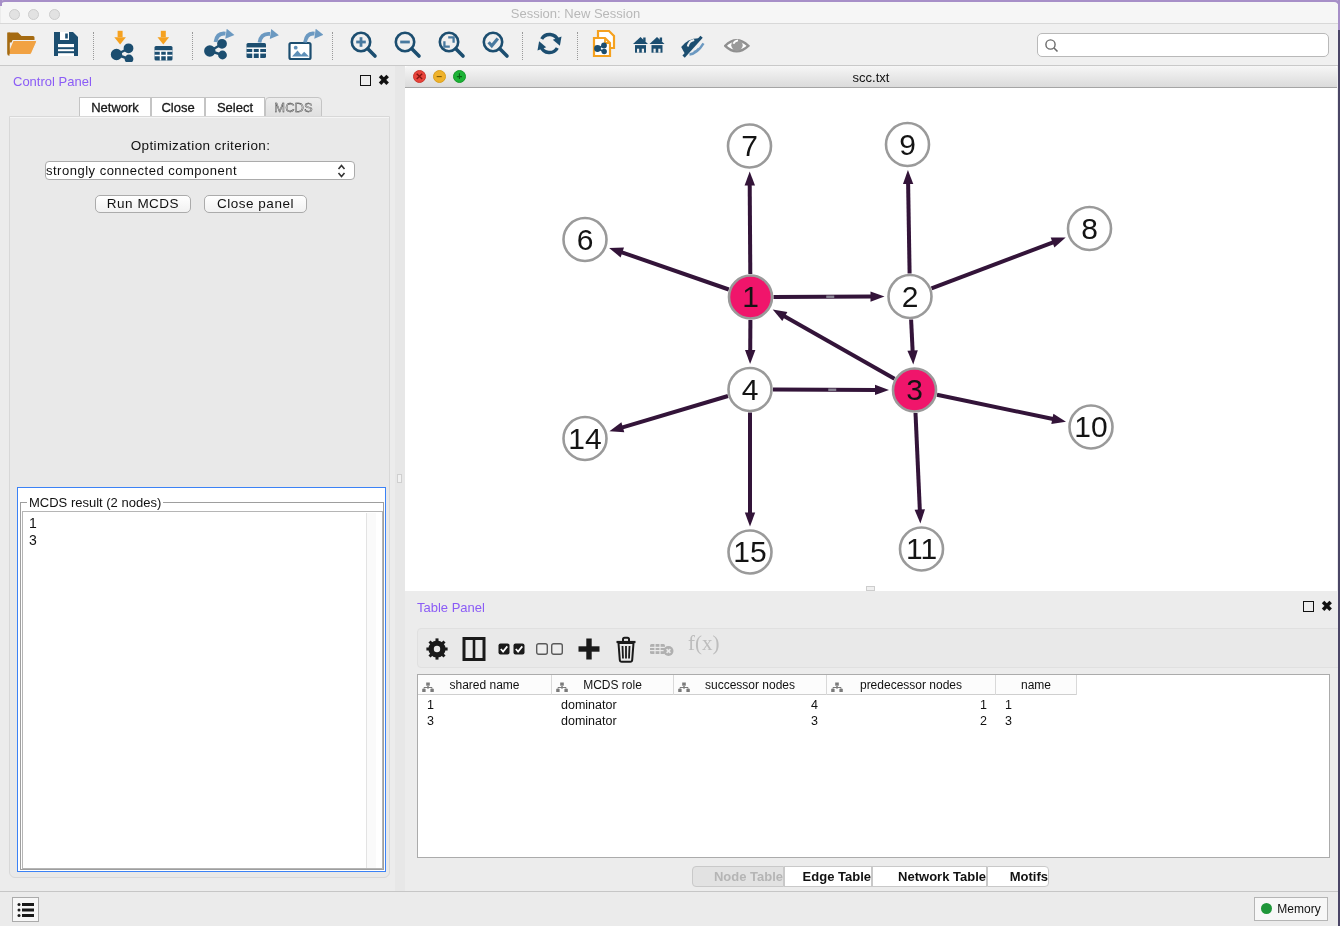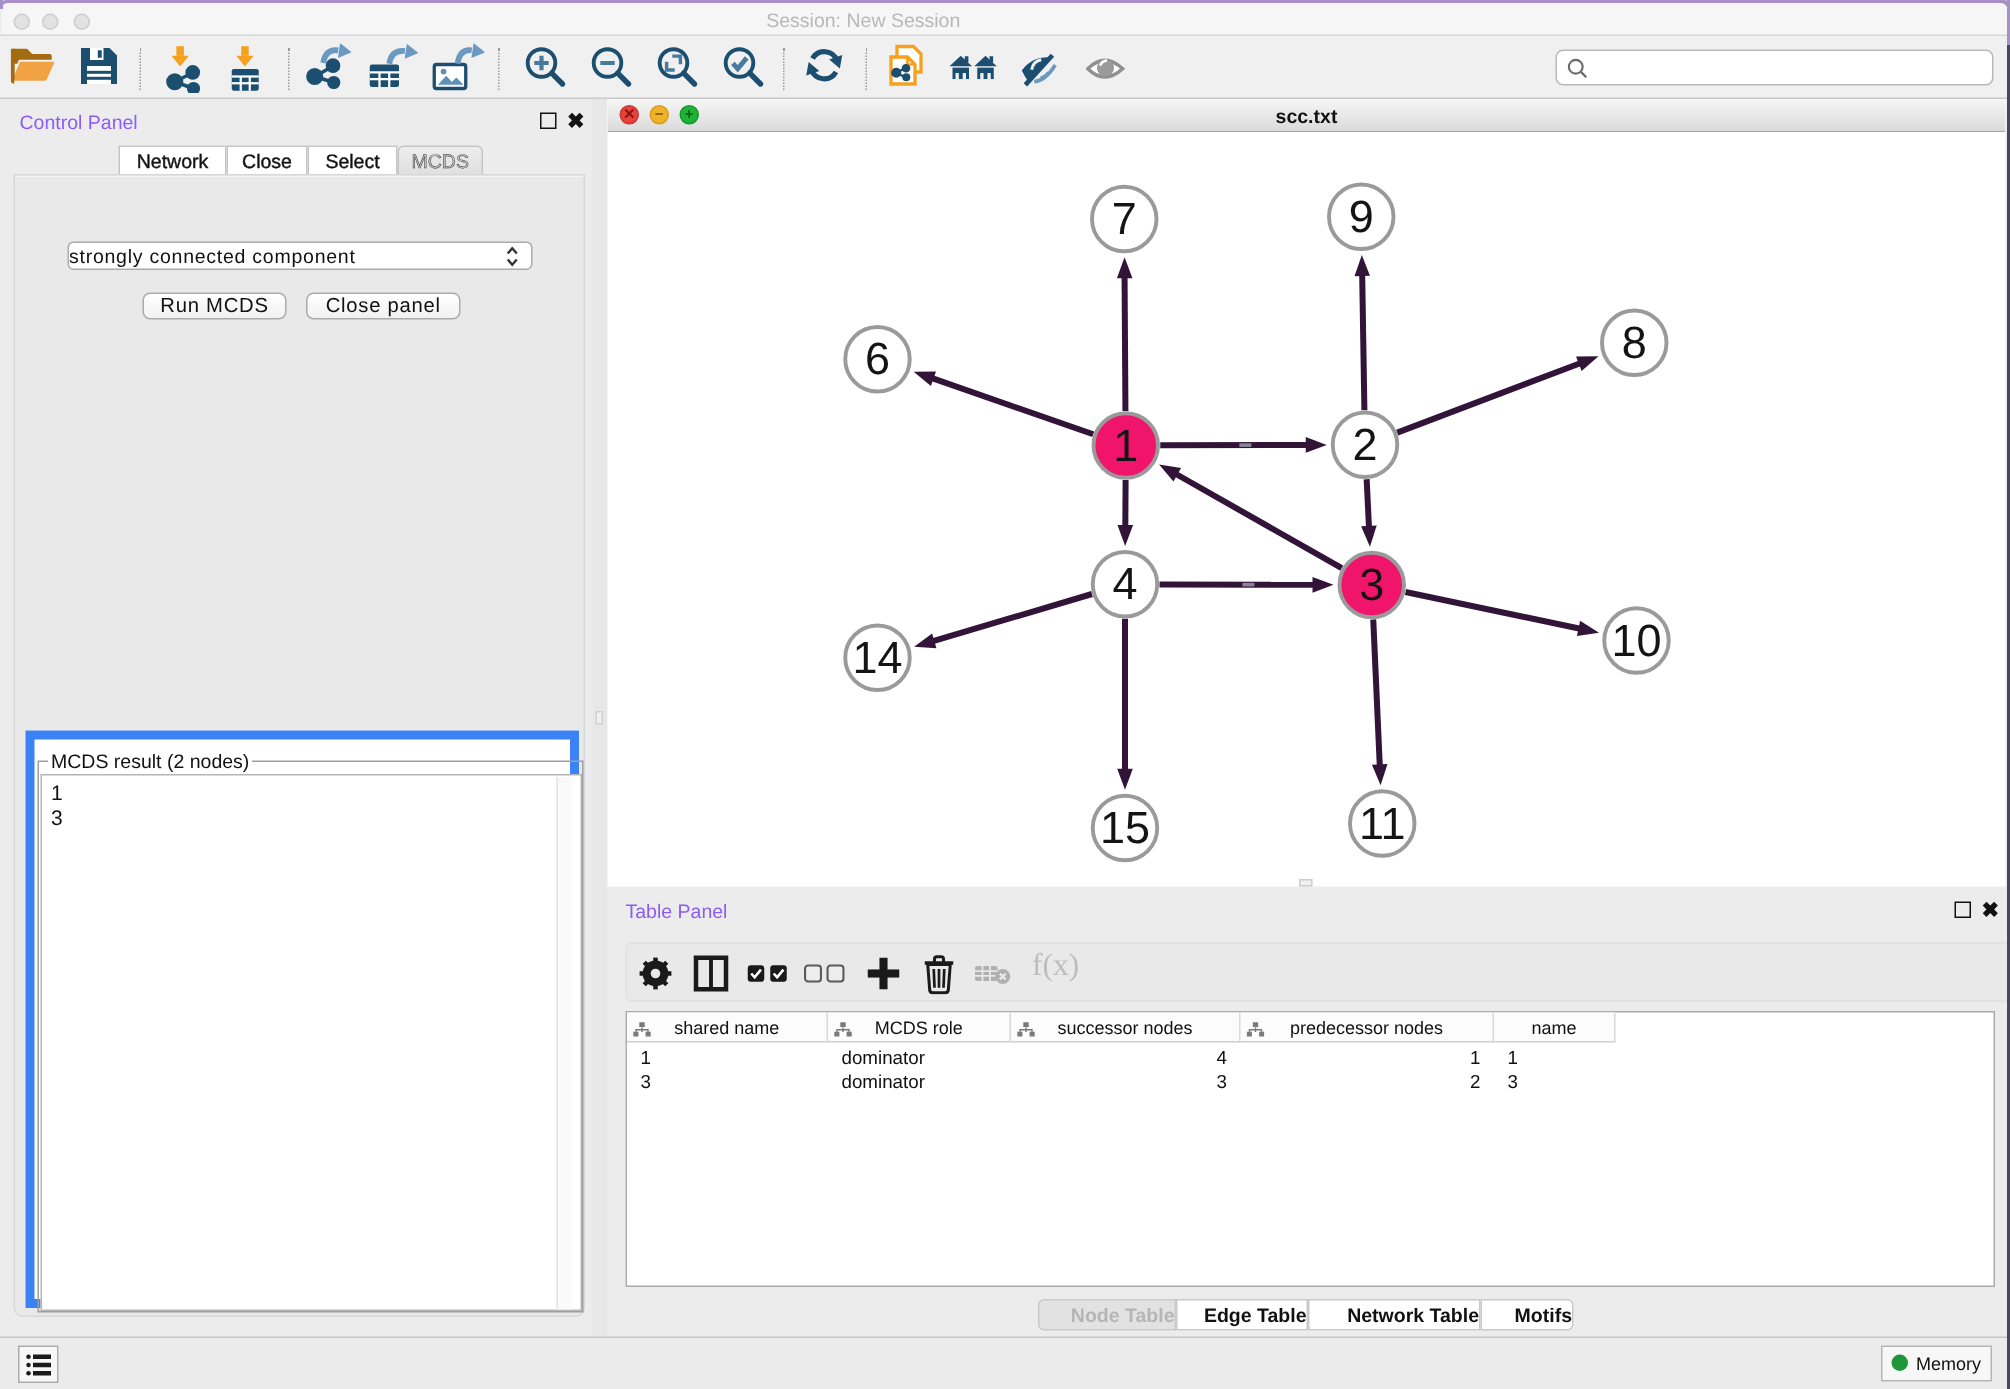--- a/index.html
+++ b/index.html
@@ -16,32 +16,32 @@
 
 #cpanel{left:0;top:66px;width:395px;height:825px;background:#ECECEC}
 .phead{font-size:13px;color:#8b5cf6}
 .flbtn{position:absolute;width:11px;height:11px;border:1.5px solid #111}
 .clbtn{position:absolute;font-size:14px;font-weight:bold;color:#111;line-height:11px}
 .tab{position:absolute;top:31px;height:20px;background:#fff;border:1px solid #C4C4C4;font-size:13px;font-weight:500;color:#111;text-align:center;line-height:19px;-webkit-text-stroke:0.3px #222}
 #cpcontent{left:9px;top:50px;width:381px;height:762px;background:#E9E9E9;border:1px solid #D8D8D8;border-radius:0 0 6px 6px;box-shadow:inset 0 1px 0 #f5f5f5}
 #optlabel{left:0;top:21px;width:381px;text-align:center;font-size:13.5px;color:#111;letter-spacing:0.4px}
 #dropdown{left:35px;top:44px;width:310px;height:19px;background:#fff;border:1px solid #ABABAB;border-radius:4px;font-size:13px;color:#111;line-height:17px;letter-spacing:0.5px}
 .btn{position:absolute;top:78px;height:18px;background:linear-gradient(#fff,#F1F1F1);border:1px solid #ABABAB;border-radius:5px;font-size:13.5px;color:#111;text-align:center;line-height:16px;letter-spacing:0.5px}
-#resultbox{left:7px;top:370px;width:369px;height:385px;background:#fff;border:6px solid #3b82f6}
+#resultbox{left:7px;top:370px;width:369px;height:385px;background:#fff;border:1px solid #3b82f6}
 #fieldset{left:2px;top:14px;width:364px;height:368px;border:1px solid #9E9E9E}
 #legend{left:6px;top:-8px;background:#fff;font-size:13px;color:#111;padding:0 2px}
 #resulttext{left:4px;top:23px;width:361px;height:358px;background:#fff;border:1px solid #B5B5B5;font-size:14px;color:#111;line-height:16.5px;padding:3px 0 0 6px}
 #rscroll{position:absolute;right:6px;top:1px;width:10px;height:355px;background:#FAFAFA;border-left:1px solid #E3E3E3}
 
 #vsplit{left:395px;top:66px;width:10px;height:825px;background:#E7E7E7}
 
 #netwin{left:405px;top:66px;width:932px;height:525px;background:#fff}
 #nettitle{left:0;top:0;width:932px;height:22px;background:linear-gradient(#F6F6F6,#DBDBDB);border-bottom:1px solid #A5A5A5;border-radius:3px 3px 0 0}
 .mtl{position:absolute;top:4px;width:13px;height:13px;border-radius:50%;font-size:10px;font-weight:900;text-align:center;line-height:12.5px}
-#netname{left:0;top:4px;width:932px;text-align:center;font-size:13px;font-weight:700;color:#111}
+#netname{left:0;top:4px;width:932px;text-align:center;font-size:13px;font-weight:400;color:#111}
 
 #tpanel{left:405px;top:592px;width:935px;height:299px;background:#ECECEC}
 #ttoolbar{left:12px;top:36px;width:1318px;height:40px;background:#E9E9E9;border:1px solid #E0E0E0;border-radius:4px}
 #tablebox{left:12px;top:82px;width:913px;height:184px;background:#fff;border:1px solid #ABABAB}
 .th{position:absolute;top:0;height:20px;border-right:1px solid #D9D9D9;font-size:12px;color:#111;text-align:center;line-height:20px}
 .td{position:absolute;font-size:12.5px;color:#111;height:16px;line-height:16px}
 .btab{position:absolute;top:274px;height:21px;border:1px solid #C9C9C9;background:#fff;font-size:13px;font-weight:600;color:#111;text-align:right;line-height:19px}
 
 #statusbar{left:0;top:891px;width:1340px;height:35px;background:#EBEBEB;border-top:1px solid #C6C6C6}
 #listbtn{left:12px;top:897px;width:27px;height:25px;background:#F7F7F7;border:1px solid #ABABAB}
@@ -207,20 +207,21 @@
   </div>
 <div class="abs" id="cpanel">
   <div class="phead abs" style="left:13px;top:8px">Control Panel</div>
   <div class="flbtn" style="left:360px;top:9px"></div>
   <div class="clbtn" style="left:378px;top:9px">✖</div>
   <div class="tab" style="left:79px;width:72px">Network</div>
   <div class="tab" style="left:151px;width:54px">Close</div>
   <div class="tab" style="left:205px;width:60px">Select</div>
   <div class="tab" style="left:265px;width:57px;background:linear-gradient(#EDEDED,#E0E0E0);color:#C8C8C8;border-radius:4px 4px 0 0">MCDS</div>
   <div class="abs" id="cpcontent">
+    <div class="abs" id="optlabel">Optimization criterion:</div>
     <div class="abs" id="dropdown">strongly connected component<svg style="position:absolute;right:8px;top:2px" width="9" height="14" viewBox="0 0 9 14">
           <path d="M1.5 5 L4.5 1.5 L7.5 5" fill="none" stroke="#333" stroke-width="1.6"></path>
           <path d="M1.5 9 L4.5 12.5 L7.5 9" fill="none" stroke="#333" stroke-width="1.6"></path>
         </svg></div>
     <div class="btn" style="left:85px;width:96px">Run MCDS</div>
     <div class="btn" style="left:194px;width:103px">Close panel</div>
     <div class="abs" id="resultbox">
       <div class="abs" id="fieldset">
           <div class="abs" id="legend">MCDS result (2 nodes)</div>
         </div>

